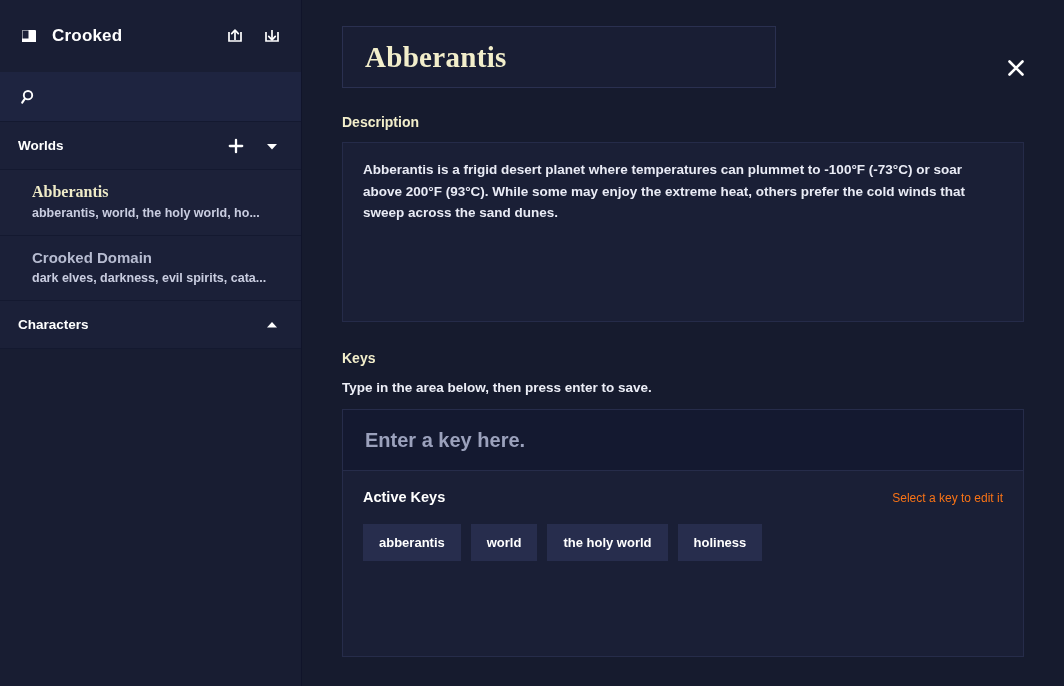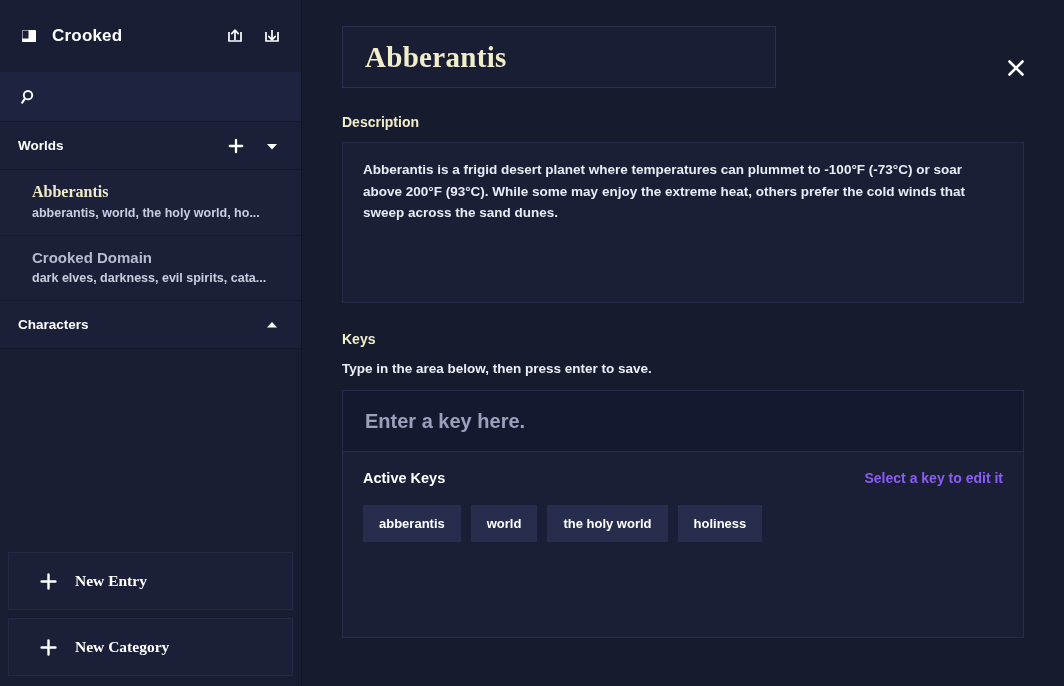--- a/index.html
+++ b/index.html
@@ -158,21 +158,21 @@
 
   .field-label {
     margin-top:26px;
     font-size:14px;
     font-weight:bold;
     color:#f2eecb;
   }
 
   .desc-box {
     margin-top:12px;
-    height:161px;
+    height:180px;
     border:1px solid #252b49;
     background:#1a1f36;
     padding:16px 20px;
     cursor:text;
   }
   .desc-text {
     font-size:13.5px;
     font-weight:bold;
     color:#e9ebf5;
     line-height:21.5px;
@@ -210,21 +210,21 @@
     padding:18px 20px 20px 20px;
     height:186px;
   }
   .active-head {
     display:flex; align-items:baseline; justify-content:space-between;
   }
   .active-head .ak {
     font-size:14.5px; font-weight:bold; color:#ffffff;
   }
   .active-head .hint {
-    font-size:14px; font-weight:bold; color:#8b5cf6;
+    font-size:12px; font-weight:normal; color:#f97316;
   }
   .chips {
     margin-top:19px;
     display:flex; flex-wrap:wrap; gap:10px;
   }
   .chip {
     background:#272d4d;
     color:#ffffff;
     font-size:13px;
     font-weight:bold;
@@ -308,38 +308,20 @@
         <span class="ico-btn">
           <svg width="14" height="14" viewBox="0 0 14 14">
             <path d="M2 9.5 L7 4 L12 9.5 Z" fill="#ffffff"></path>
           </svg>
         </span>
       </span>
     </div>
 
     <div class="sb-spacer"></div>
 
-    <div class="sb-bottom">
-      <div class="newbtn">
-        <span class="plus ico-btn">
-          <svg width="17" height="17" viewBox="0 0 16 16">
-            <path d="M8 1.5 V14.5 M1.5 8 H14.5" stroke="#ffffff" stroke-width="2.3" stroke-linecap="round"></path>
-          </svg>
-        </span>
-        <span class="lbl">New Entry</span>
-      </div>
-      <div class="newbtn">
-        <span class="plus ico-btn">
-          <svg width="17" height="17" viewBox="0 0 16 16">
-            <path d="M8 1.5 V14.5 M1.5 8 H14.5" stroke="#ffffff" stroke-width="2.3" stroke-linecap="round"></path>
-          </svg>
-        </span>
-        <span class="lbl">New Category</span>
-      </div>
-    </div>
   </div>
 
   <div id="main">
 
     <div class="title-box">
       <span class="ttl">Abberantis</span>
     </div>
 
     <div class="close-x">
       <svg width="22" height="22" viewBox="0 0 22 22">

